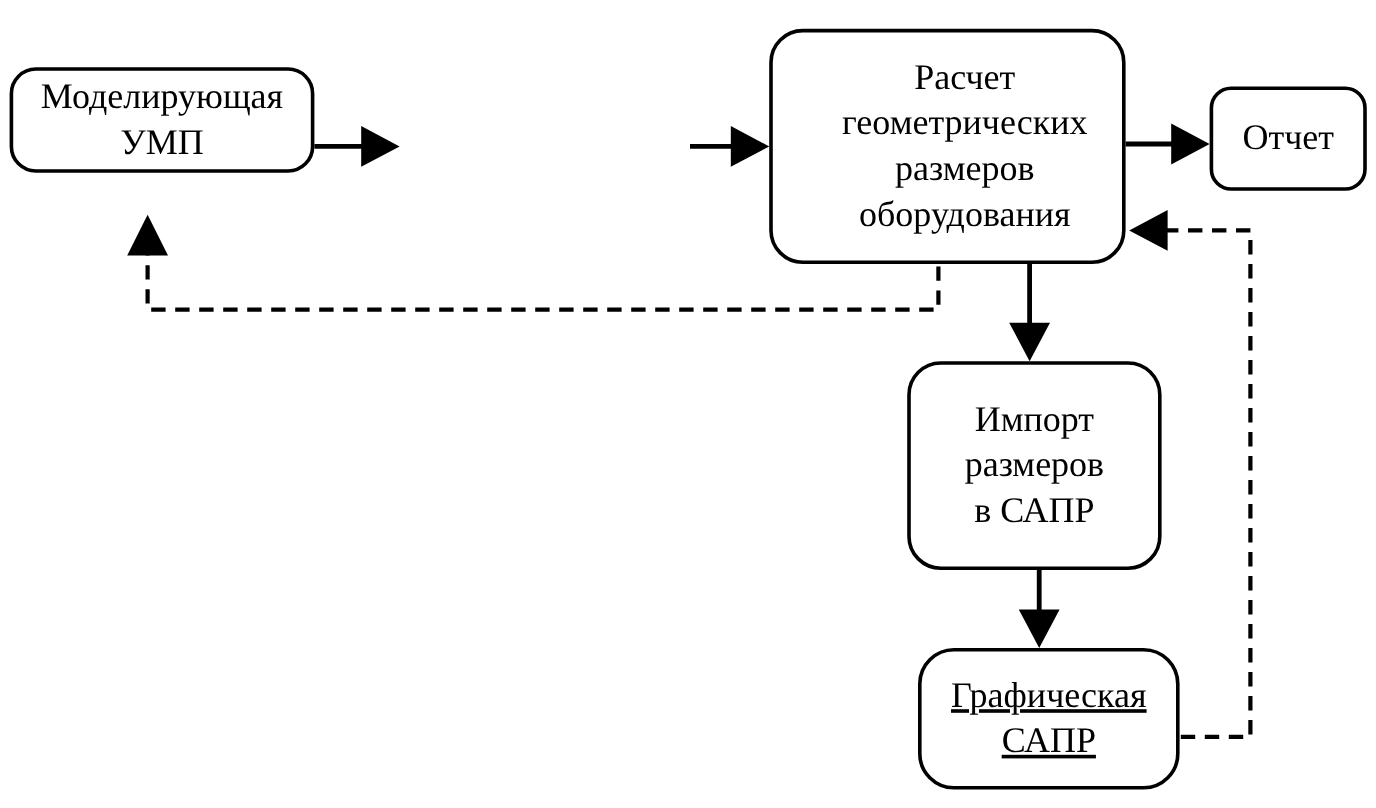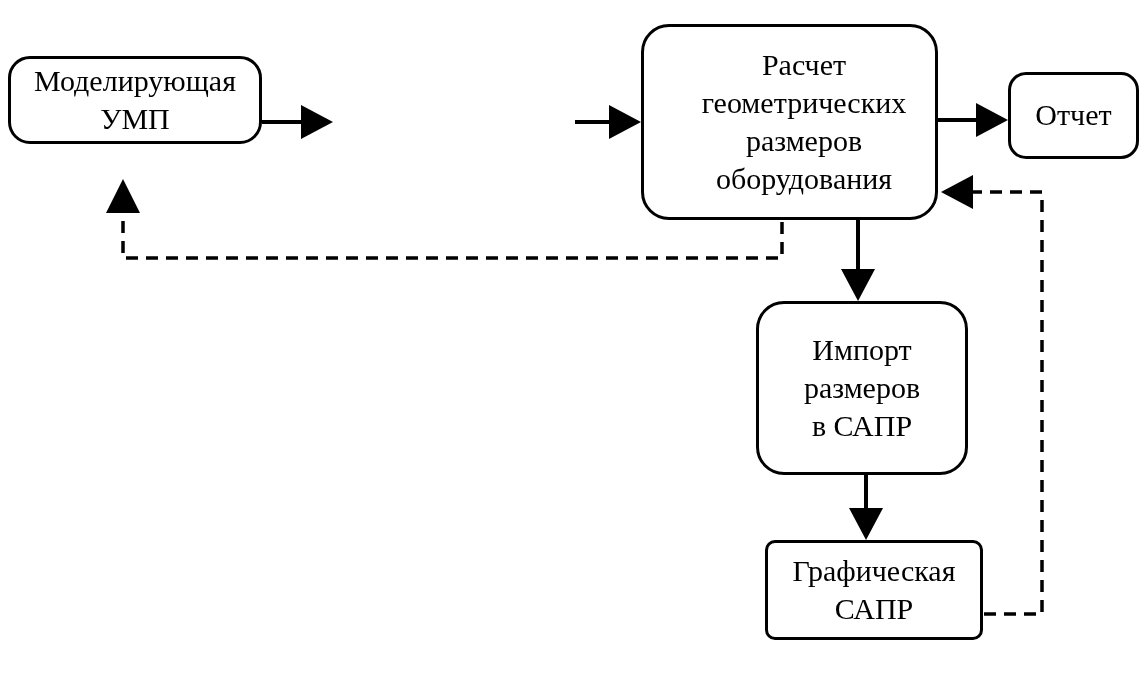--- a/index.html
+++ b/index.html
@@ -36,21 +36,21 @@
     font-size: 30px;
     line-height: 1.27;
     white-space: pre-line;
   }
   
   #node-modeling-ump   { left: 8px;    top: 56px;  width: 254px; height: 88px; border-radius: 22px; }
   #node-import-tfs     { left: 333px;  top: 35px;  width: 242px; height: 172px; border-radius: 26px; }
   #node-calc-dimensions{ left: 641px;  top: 24px;  width: 297px; height: 196px; border-radius: 28px; padding-left: 29px; }
   #node-report         { left: 1008px; top: 72px;  width: 131px; height: 87px;  border-radius: 18px; justify-content: center; }
   #node-export-to-cad  { left: 756px;  top: 301px; width: 212px; height: 174px; border-radius: 28px; }
-  #node-graphic-cad    { left: 765px;  top: 540px; width: 218px; height: 100px; border-radius: 10px; }
+  #node-graphic-cad    { left: 765px;  top: 540px; width: 218px; height: 118px; border-radius: 30px; text-decoration: underline; }
 
   .solid-line {
     stroke: #000000;
     stroke-width: 4;
     fill: none;
   }
   .dashed-line {
     stroke: #000000;
     stroke-width: 3.5;
     stroke-dasharray: 12 8;

